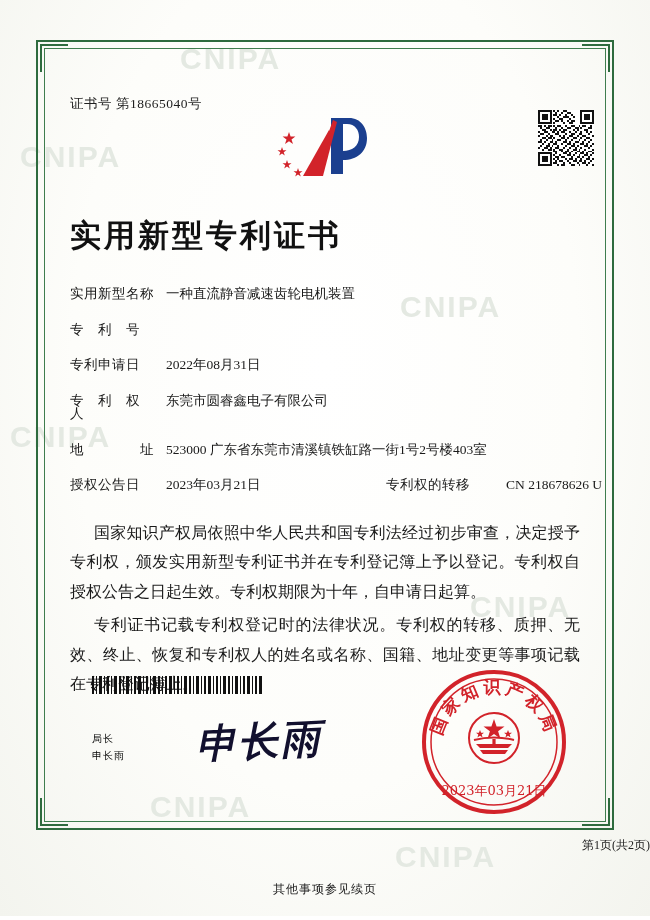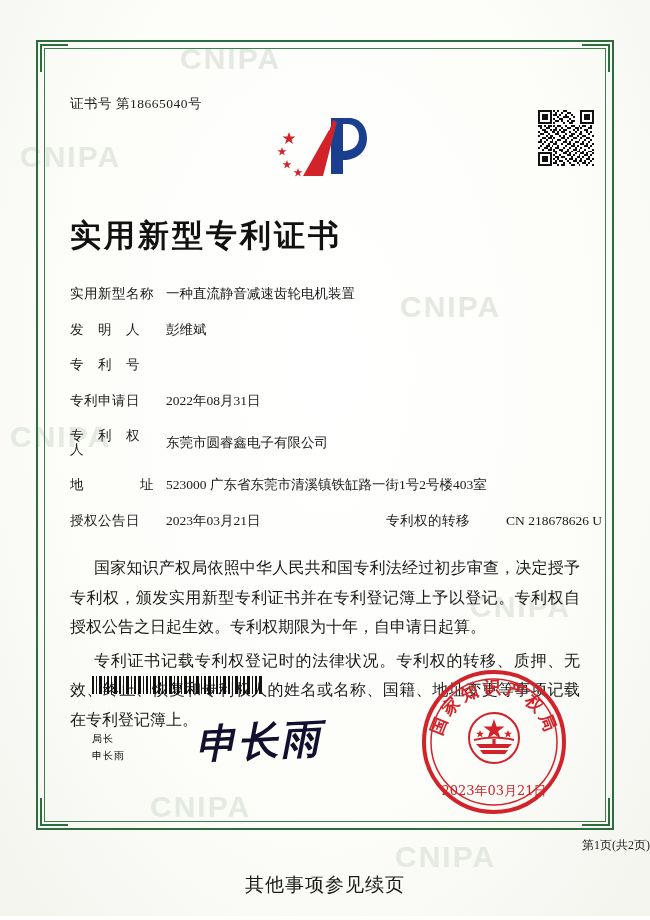--- a/index.html
+++ b/index.html
@@ -118,21 +118,21 @@
     color: #111;
   }
 
   .fields {
     margin-top: 30px;
     font-size: 13.5px;
     line-height: 1;
   }
   .field-row {
     display: flex;
-    align-items: center;
+    align-items: flex-start;
     margin-bottom: 22px;
   }
   .field-label {
     width: 96px;
     flex: 0 0 96px;
     letter-spacing: 0.5px;
     color: #1a1a1a;
   }
   .field-value {
     flex: 1;
@@ -206,21 +206,21 @@
     text-align: right;
     font-size: 12px;
     color: #222;
   }
   .footer-note {
     position: absolute;
     left: 0;
     right: 0;
     bottom: 18px;
     text-align: center;
-    font-size: 19px;
+    font-size: 12px;
     letter-spacing: 1px;
     color: #1a1a1a;
   }
 </style>
 </head>
 <body>
 
 <div class="page">
 
   <div class="watermark wm1">CNIPA</div>
@@ -476,24 +476,20 @@
 
     <div class="title">实用新型专利证书</div>
 
     <div class="fields">
 
       <div class="field-row">
         <div class="field-label">实用新型名称</div>
         <div class="field-value">一种直流静音减速齿轮电机装置</div>
       </div>
 
-      <div class="field-row">
-        <div class="field-label">发　明　人</div>
-        <div class="field-value">彭维斌</div>
-      </div>
 
       <div class="field-row">
         <div class="field-label">专　利　号</div>
       </div>
 
       <div class="field-row">
         <div class="field-label">专利申请日</div>
         <div class="field-value">2022年08月31日</div>
       </div>
 

